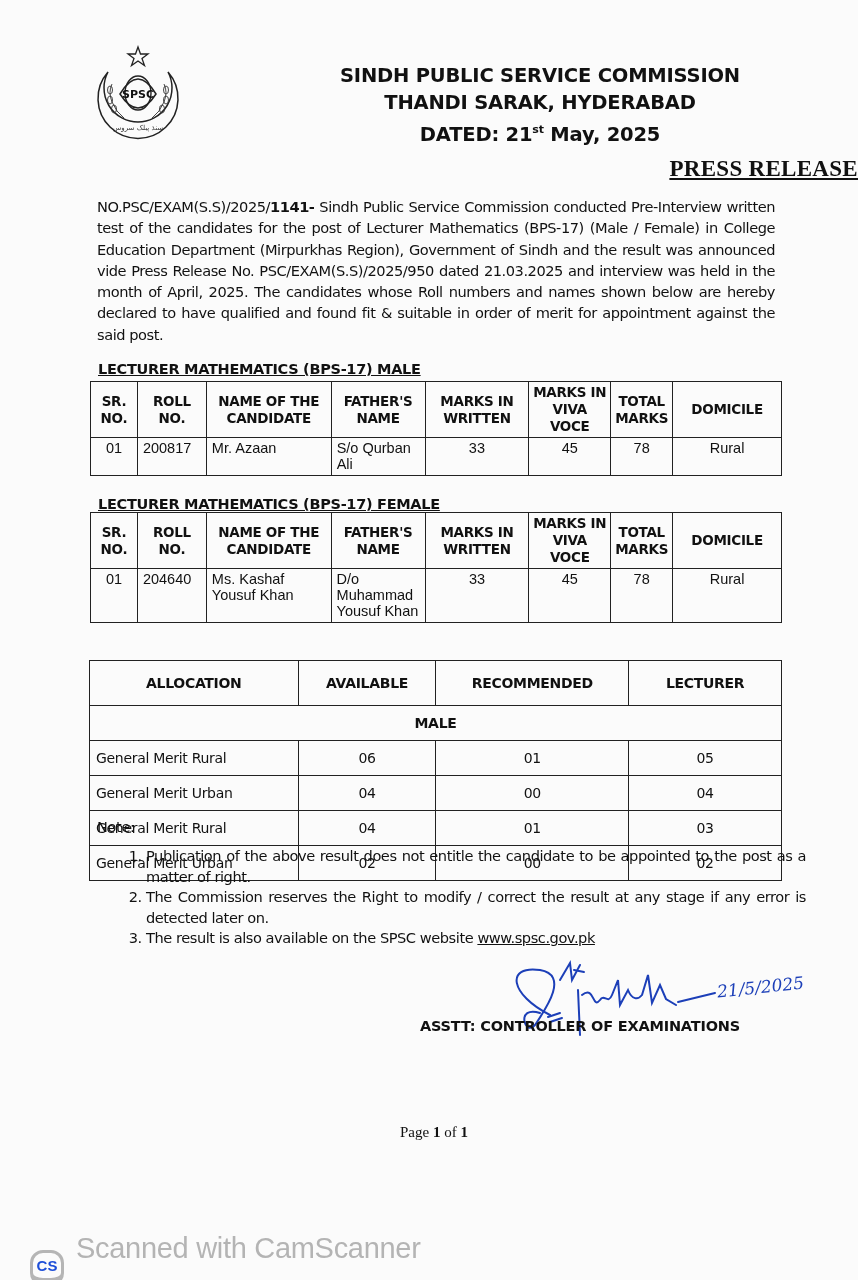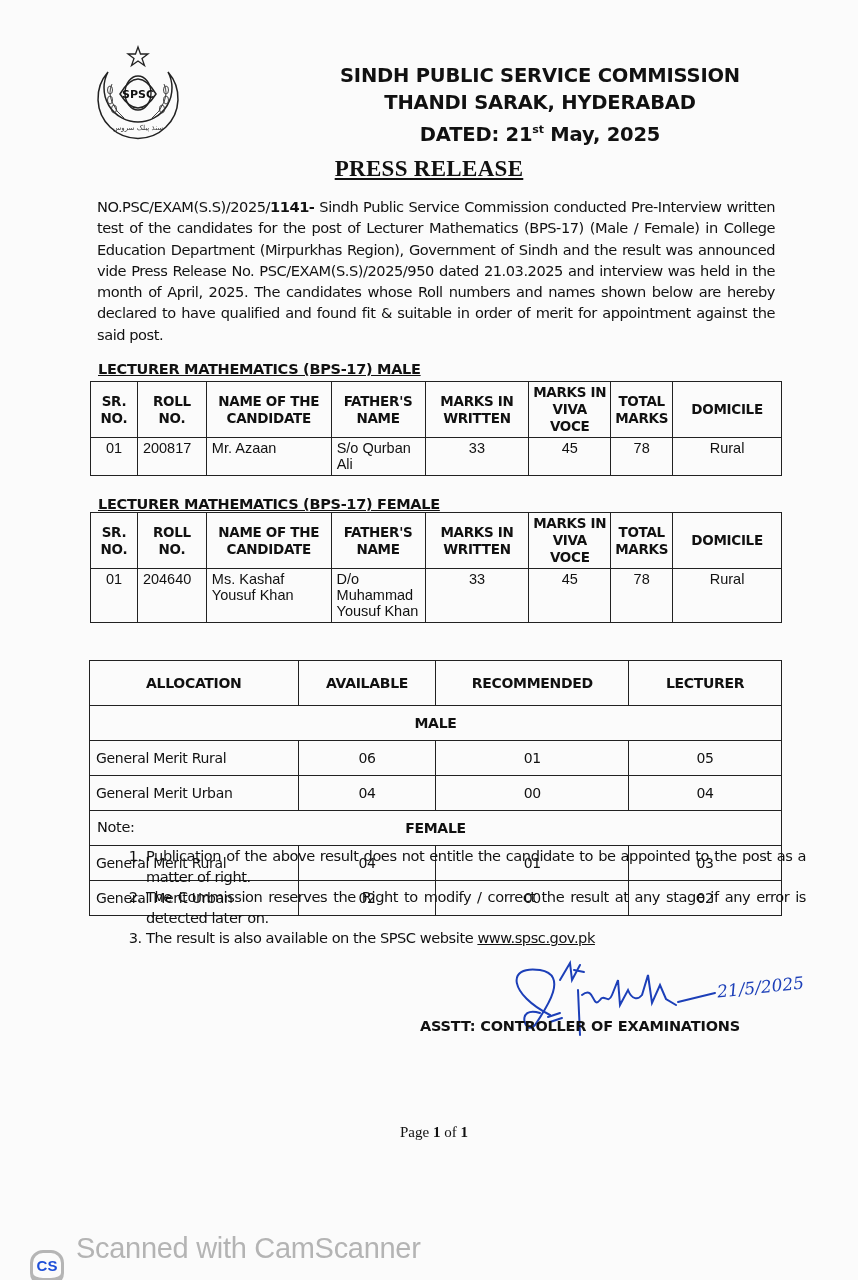--- a/index.html
+++ b/index.html
@@ -5,21 +5,21 @@
   html, body { margin: 0; padding: 0; }
   body {
     width: 858px; height: 1280px; background: #fbfbfb; position: relative; overflow: hidden;
     font-family: "DejaVu Sans", sans-serif; color: #111;
   }
   .page { position: absolute; left: 0; top: 0; width: 858px; height: 1280px; }
   .logo { position: absolute; left: 88px; top: 44px; width: 100px; height: 100px; }
   .head { position: absolute; left: 295px; top: 62px; width: 490px; text-align: center; }
   .head .l { font-weight: bold; font-size: 19.5px; line-height: 27px; letter-spacing: -0.2px; font-family: "DejaVu Sans", sans-serif; }
   .head sup { font-size: 11px; }
-  .pr { position: absolute; left: 0; width: 858px; top: 156px; text-align: center; }
+  .pr { position: absolute; left: 0; width: 858px; top: 156px; text-align: right; }
   .pr span { font-family: "Liberation Serif", serif; font-weight: bold; font-size: 23px; text-decoration: underline; letter-spacing: 0.3px; }
   .para { position: absolute; left: 97px; top: 196px; width: 678px; font-size: 14.6px; line-height: 21.3px; text-align: justify; letter-spacing: -0.45px; font-family: "DejaVu Sans", sans-serif; }
   .para b { font-weight: bold; }
   .sec-title { position: absolute; left: 98px; font-weight: bold; font-size: 14.5px; text-decoration: underline; letter-spacing: -0.3px; }
   table { border-collapse: collapse; position: absolute; }
   table.res { left: 90px; width: 692px; }
   table.res th, table.res td { border: 1.5px solid #222; font-size: 13.5px; }
   table.res th { font-weight: bold; text-align: center; line-height: 17px; padding: 2px 3px; letter-spacing: -0.3px; }
   table.res td { vertical-align: top; font-family: "Liberation Sans", sans-serif; font-size: 14.5px; line-height: 16px; padding: 2px 5px 3px 5px; }
   td.c { text-align: center; }
@@ -176,23 +176,20 @@
           <td class="c">01</td>
           <td class="c">05</td>
         </tr>
         <tr>
           <td>General Merit Urban</td>
           <td class="c">04</td>
           <td class="c">00</td>
           <td class="c">04</td>
         </tr>
         <tr>
-          <td colspan="4" class="grp">FEMALE</td>
-        </tr>
-        <tr>
           <td>General Merit Rural</td>
           <td class="c">04</td>
           <td class="c">01</td>
           <td class="c">03</td>
         </tr>
         <tr>
           <td>General Merit Urban</td>
           <td class="c">02</td>
           <td class="c">00</td>
           <td class="c">02</td>

